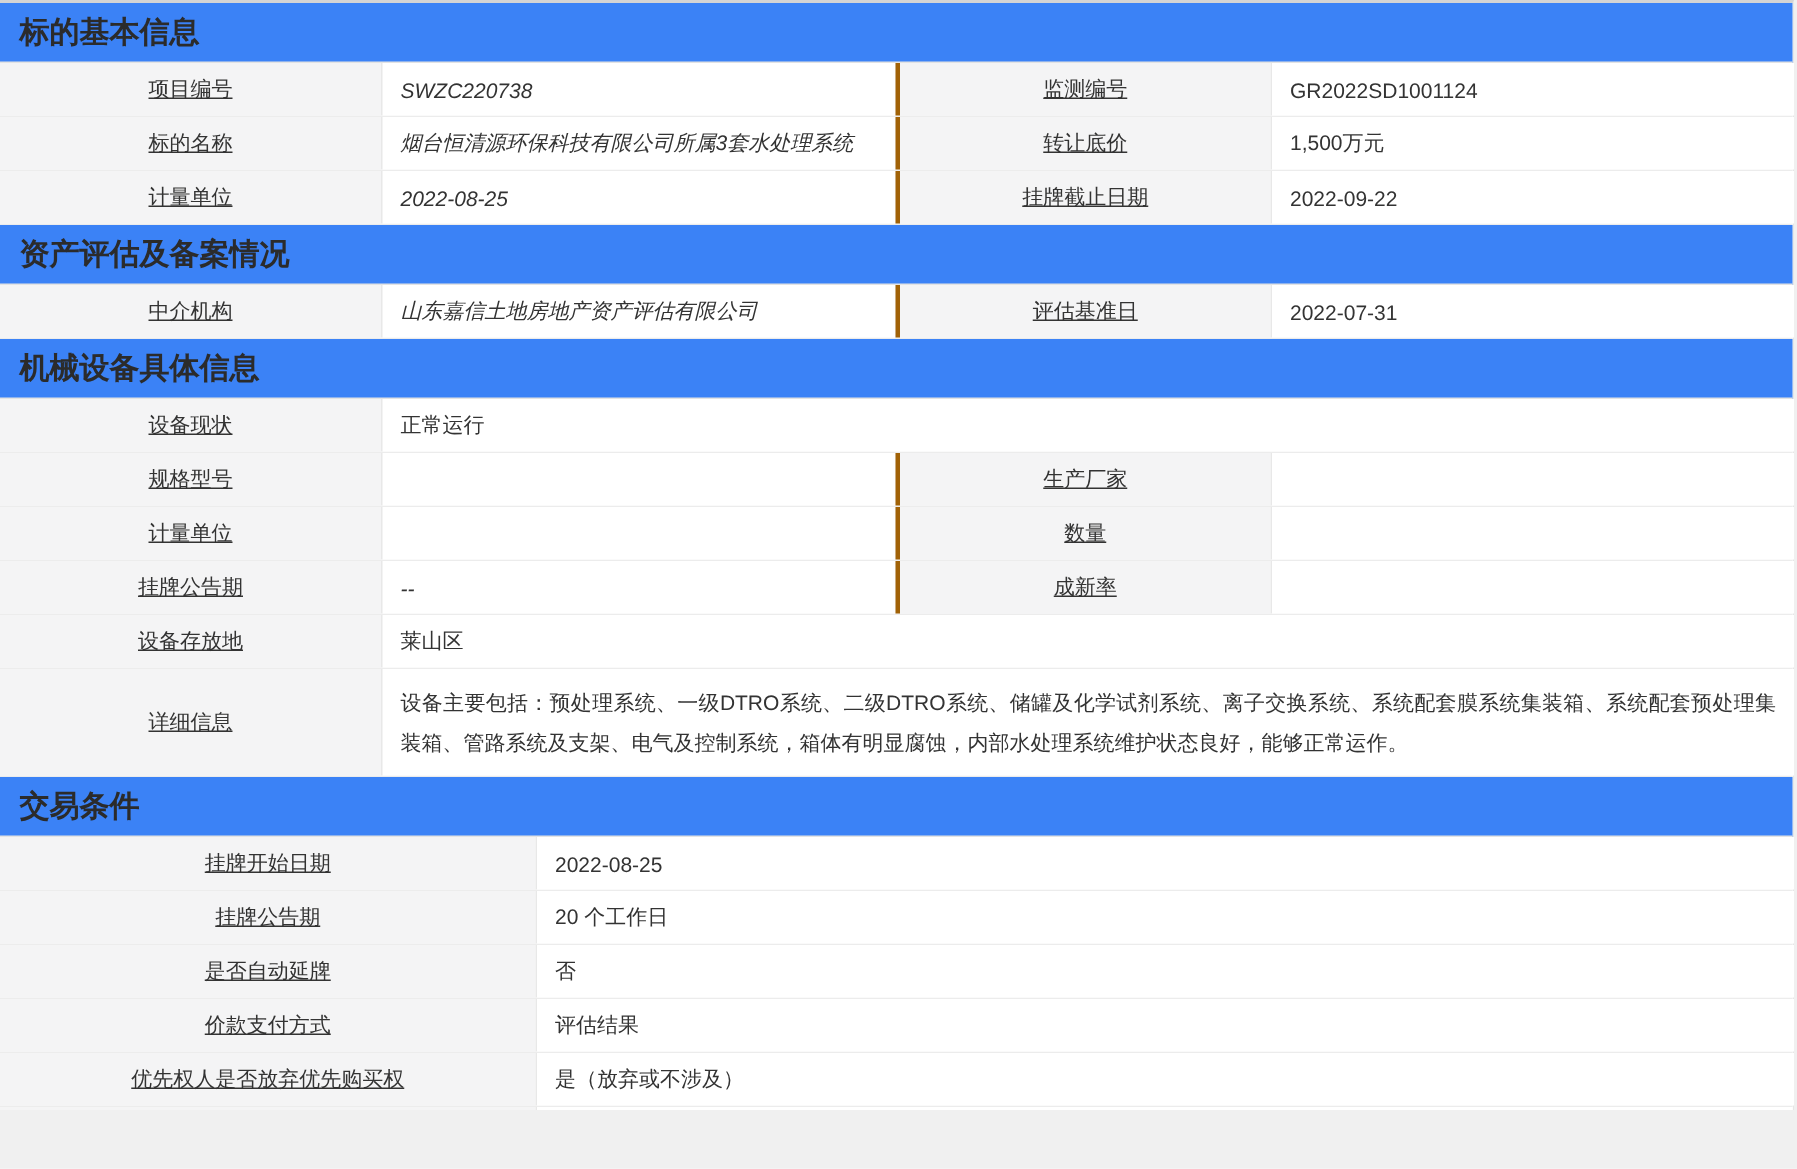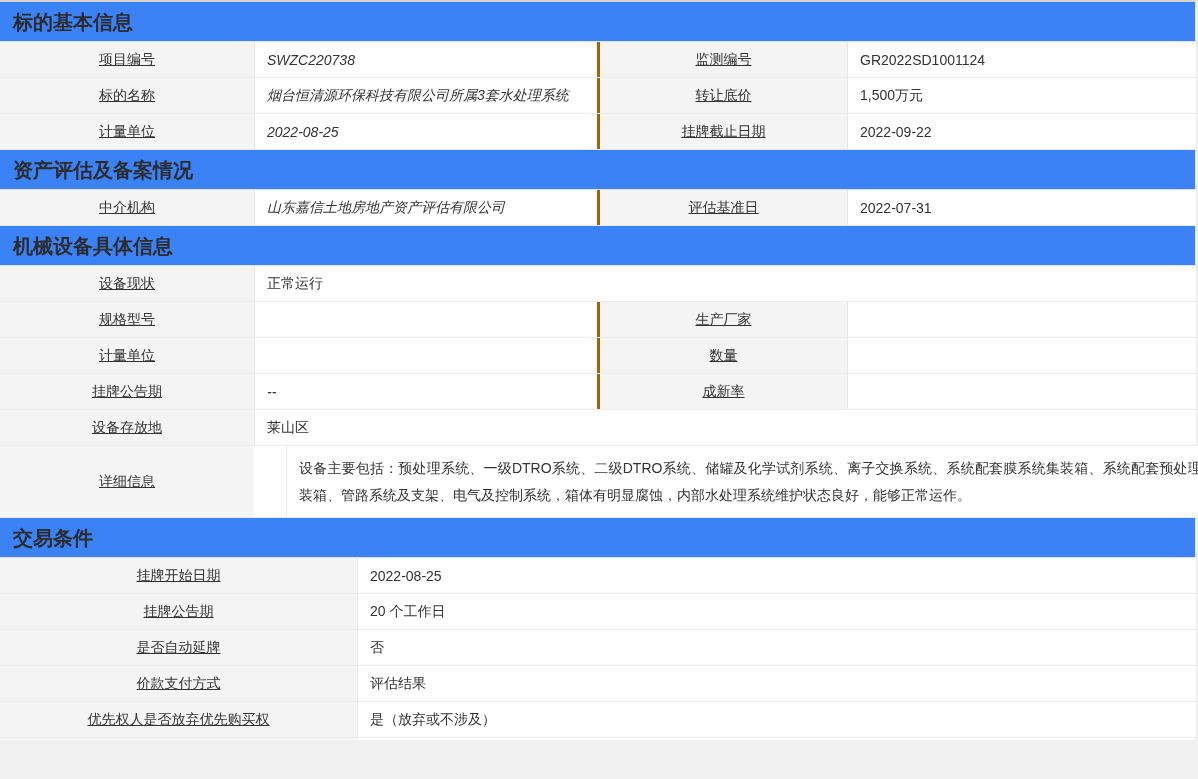--- a/index.html
+++ b/index.html
@@ -27,21 +27,21 @@
     font-size: 20px;
     color: #2b2b2b;
     padding-left: 13px;
   }
   .row {
     display: flex;
     height: 36px;
     border-bottom: 1px solid #ececec;
     background: #fff;
   }
-  .row.tall { height: 72px; gap: 32px; }
+  .row.tall { height: 72px; }
   .row.sliver { height: 2px; border-bottom: none; overflow: hidden; }
   .lbl {
     background: #f4f4f5;
     display: flex;
     align-items: center;
     justify-content: center;
     color: #333;
     flex: none;
     text-decoration: underline;
   }

